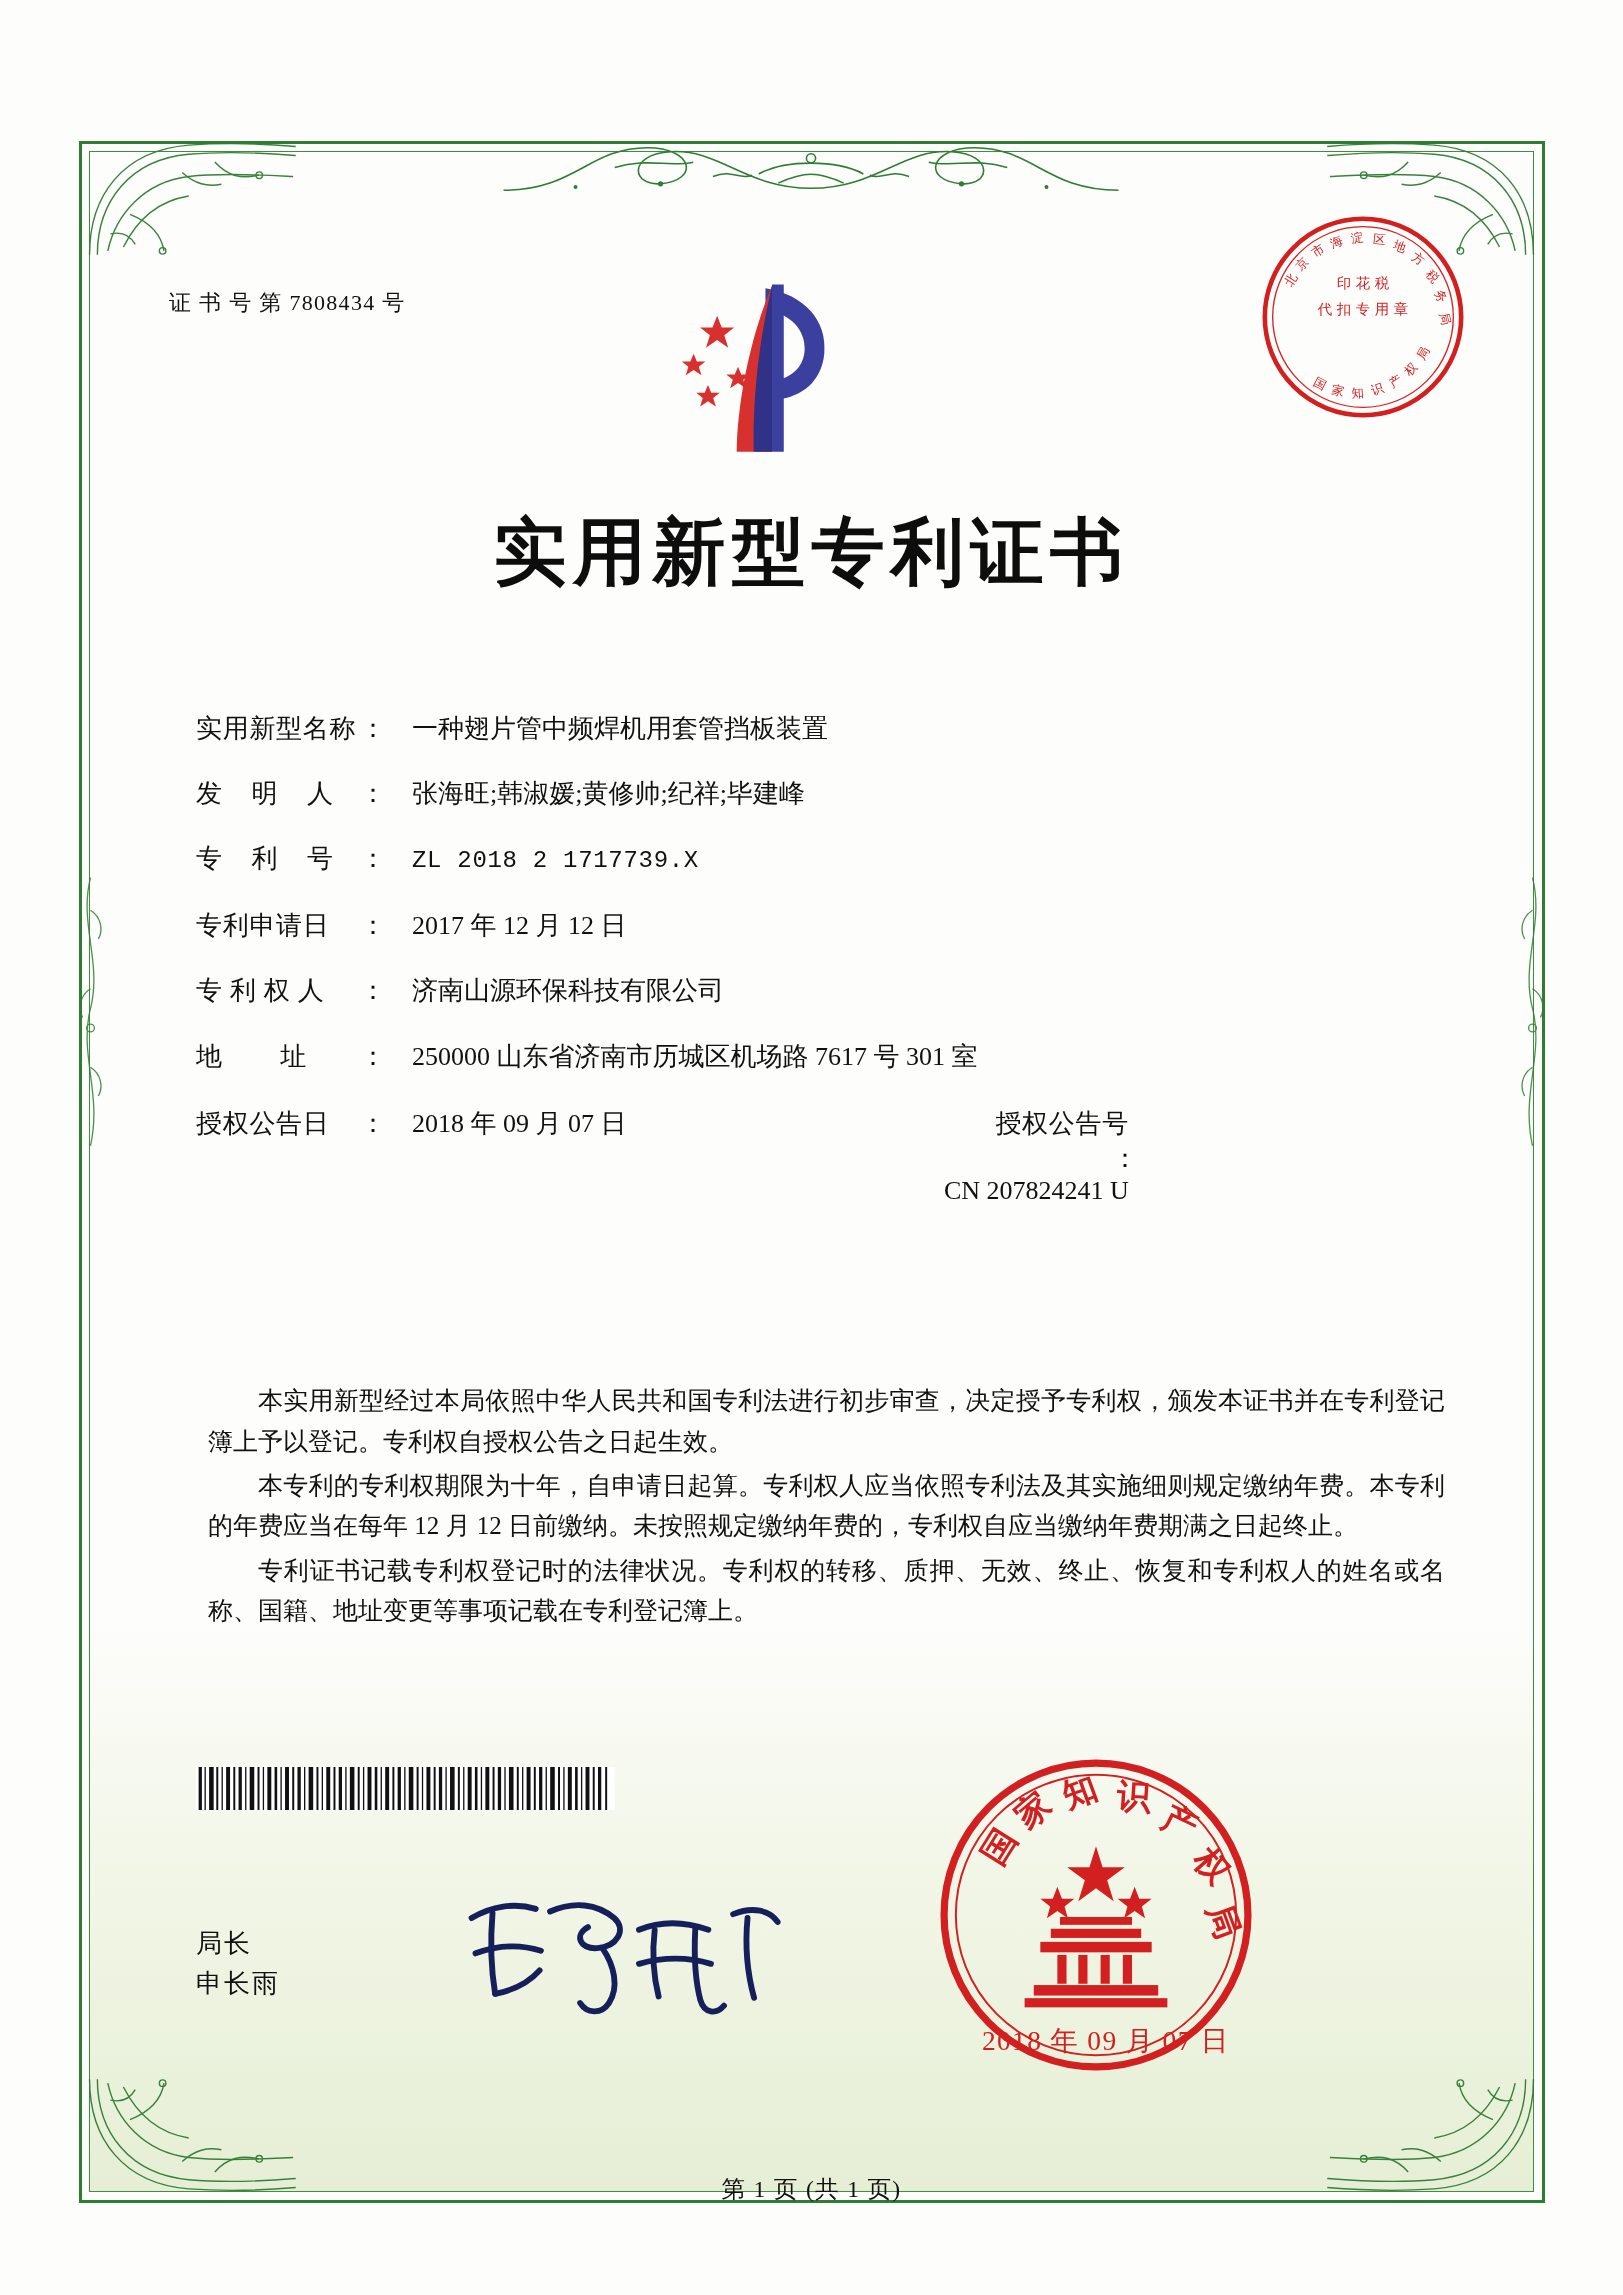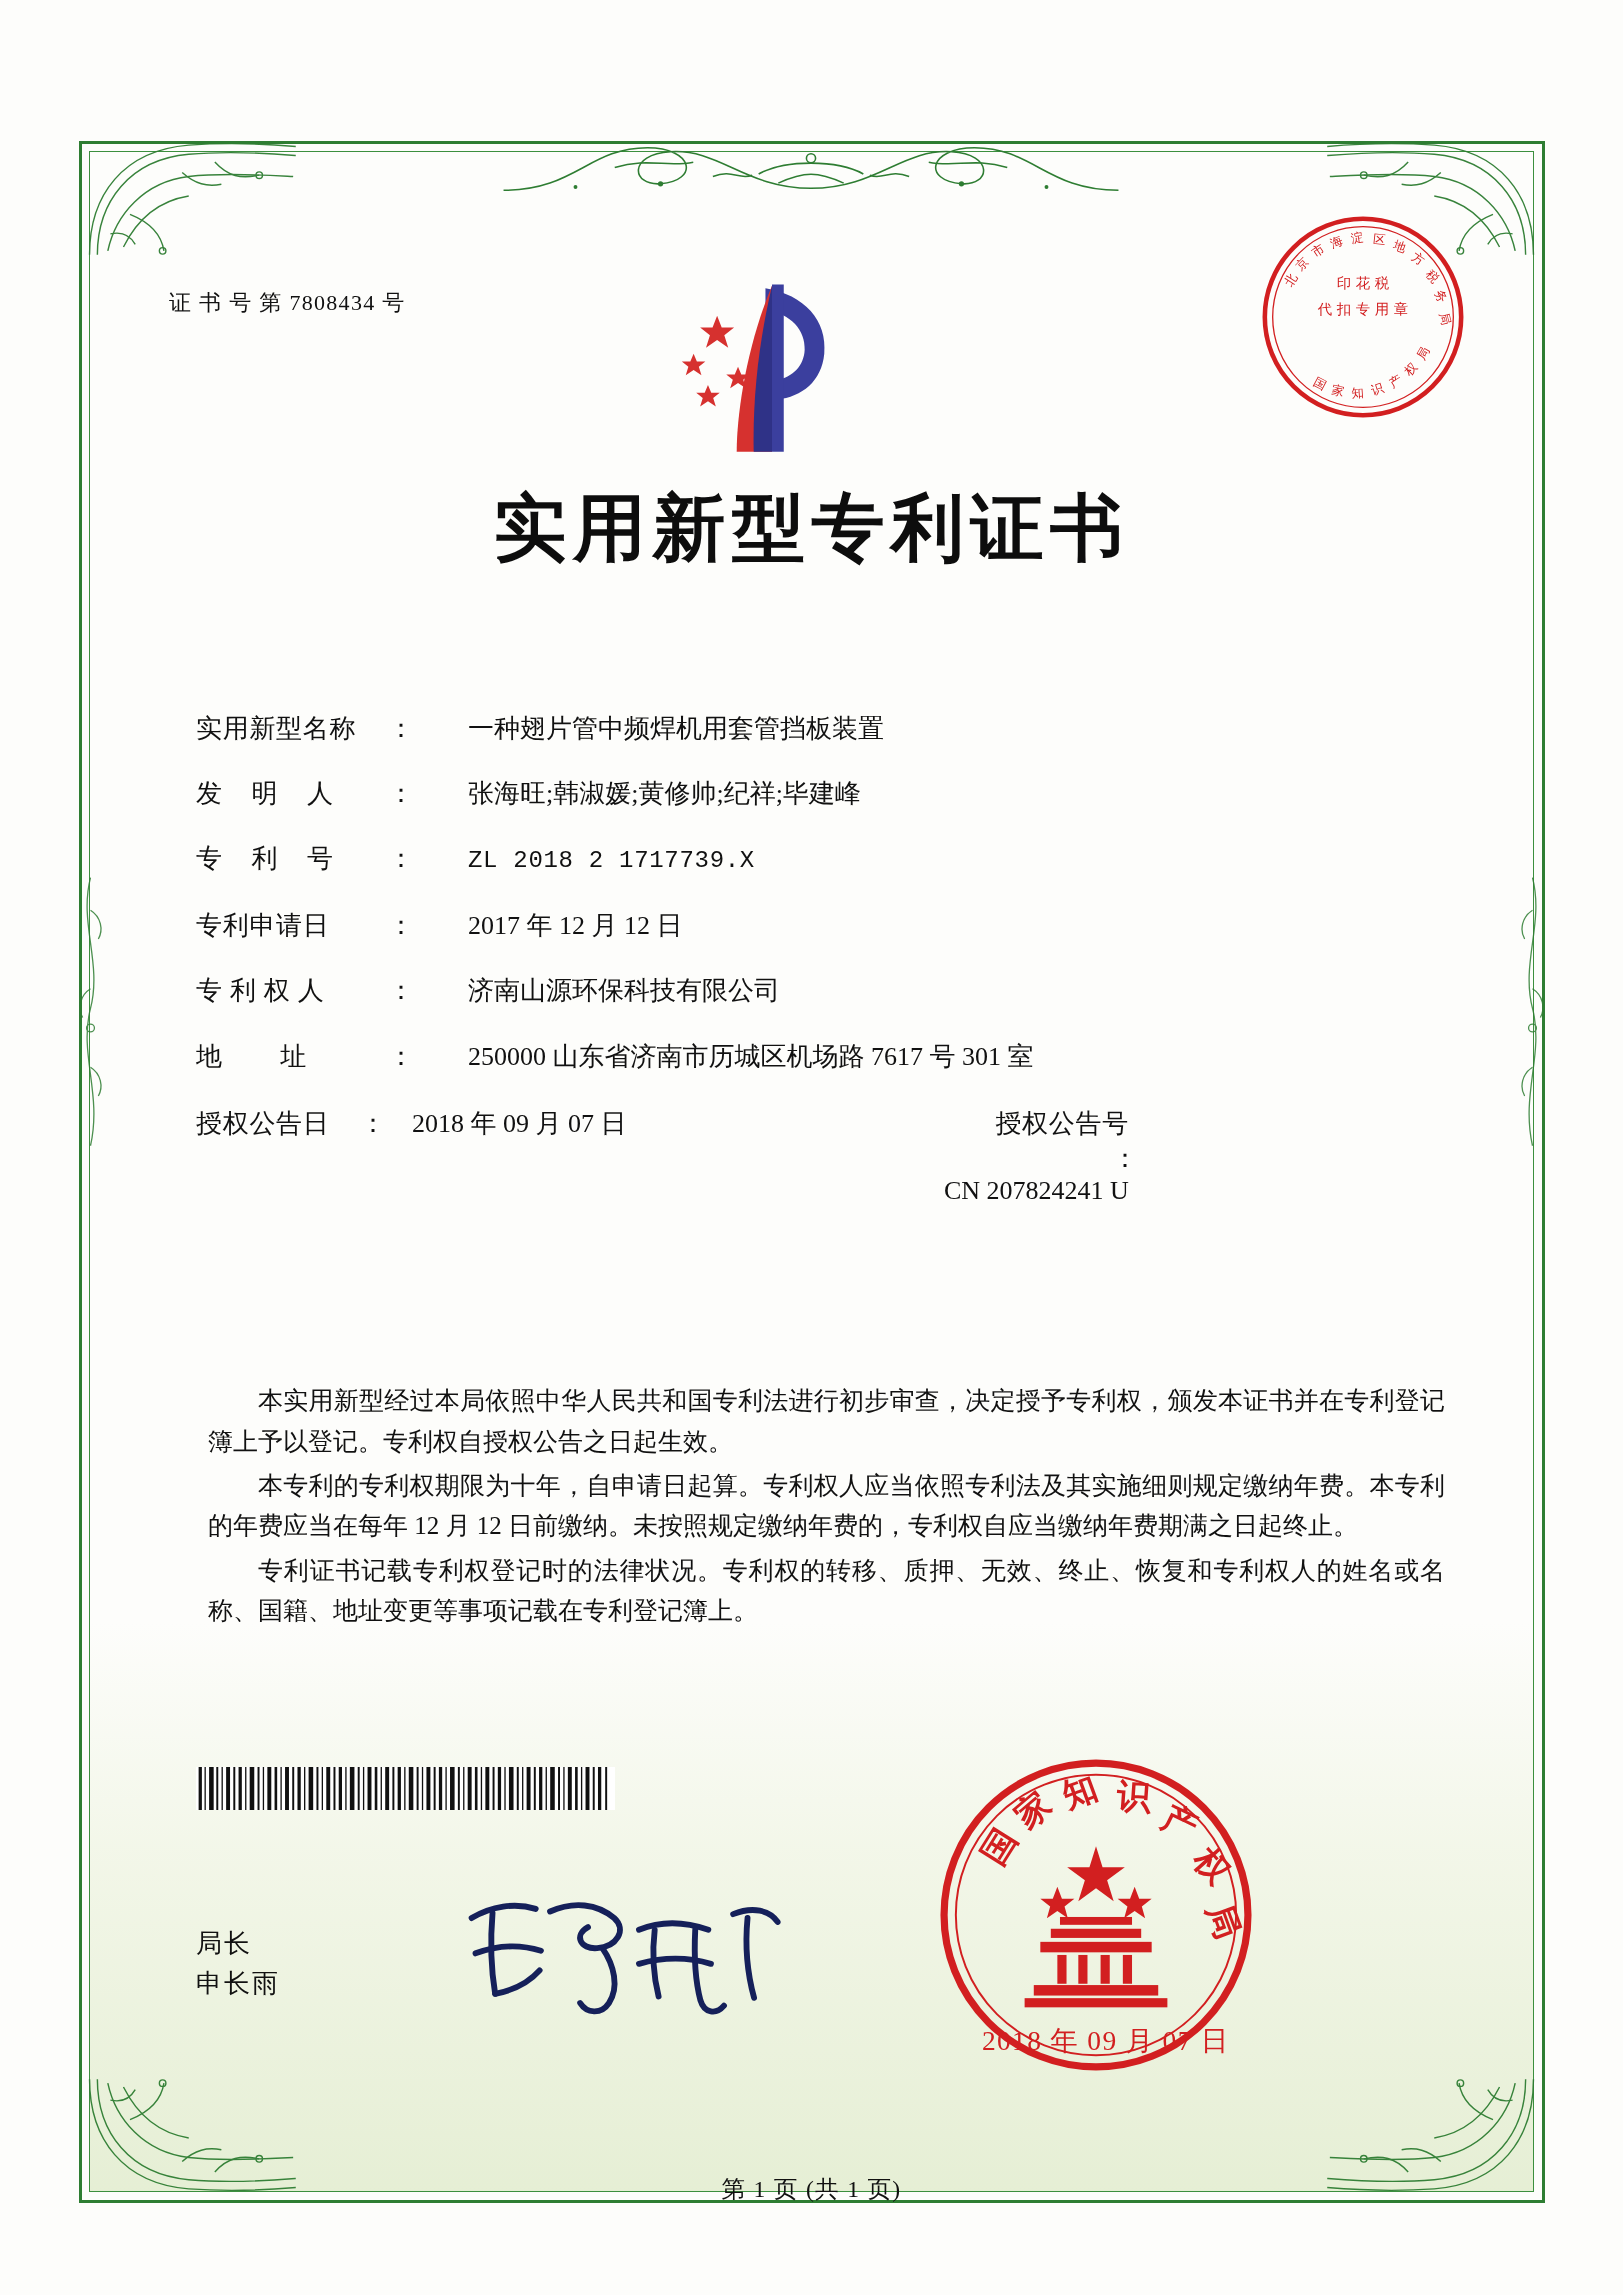--- a/index.html
+++ b/index.html
@@ -100,21 +100,21 @@
     right: 152px;
     top: 209px;
     width: 216px;
     height: 216px;
   }
   .stamp-top svg { width: 100%; height: 100%; display: block; }
 
   .title {
     position: absolute;
     left: 0;
-    top: 480px;
+    top: 504px;
     width: 1623px;
     text-align: center;
     font-size: 73px;
     font-weight: bold;
     letter-spacing: 6.5px;
     color: #0d0d0d;
     font-family: "DejaVu Serif", "Liberation Serif", serif;
   }
 
   
@@ -124,21 +124,20 @@
     top: 713px;
     width: 1244px;
   }
   .field-row {
     display: flex;
     align-items: baseline;
     margin-bottom: 34px;
     font-size: 26px;
     color: #111;
     line-height: 1.2;
-    gap: 28px;
   }
   .f-label {
     width: 164px;
     flex: 0 0 164px;
     letter-spacing: 0.7px;
     white-space: pre;
   }
   .f-colon {
     flex: 0 0 17px;
     width: 17px;

